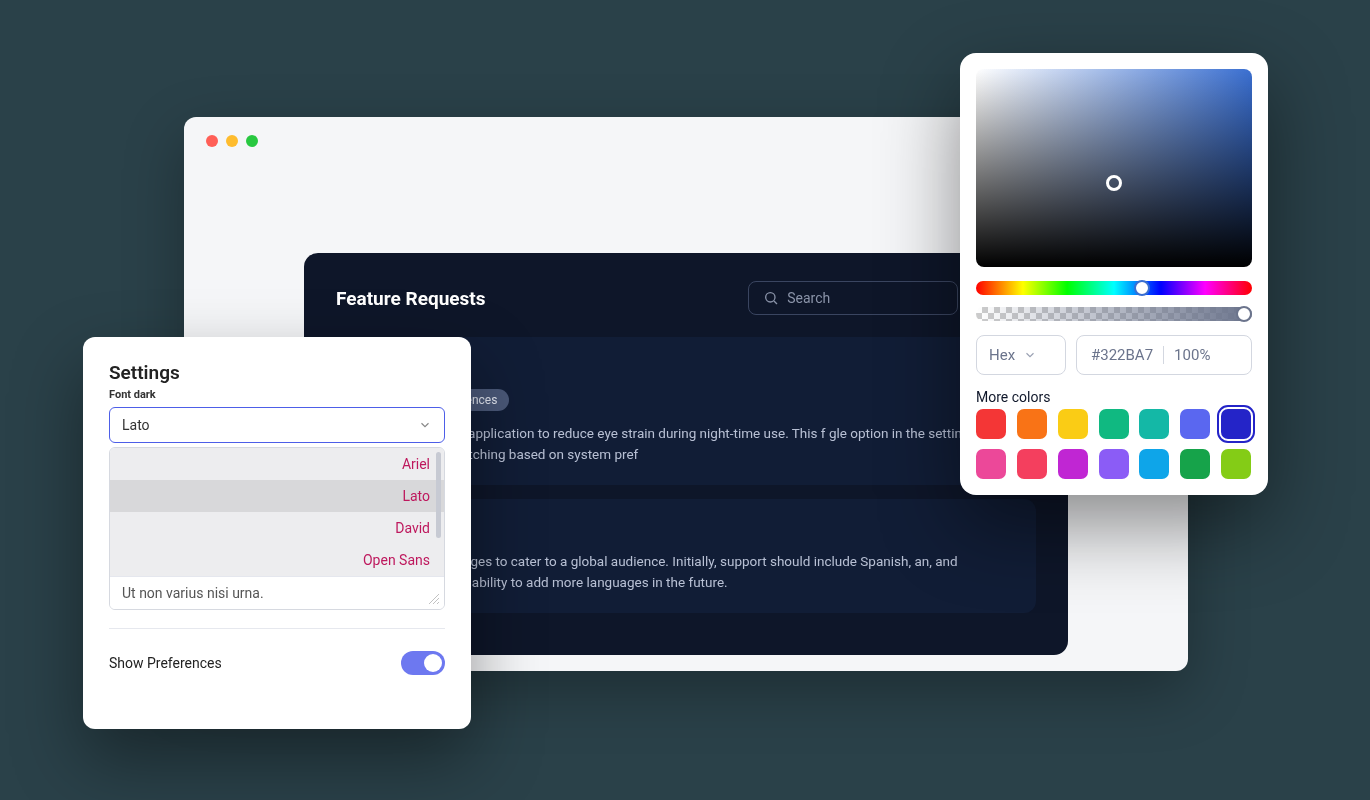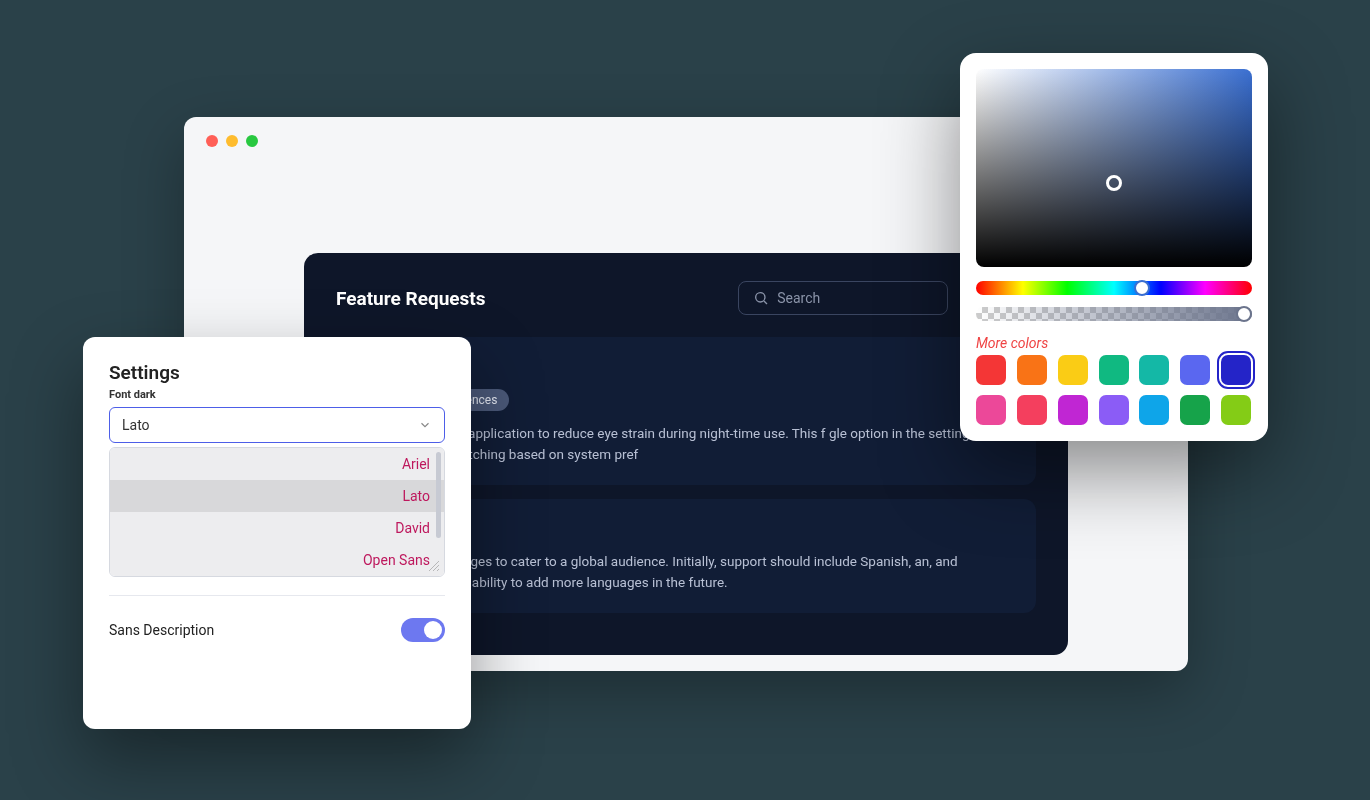--- a/index.html
+++ b/index.html
@@ -21,21 +21,21 @@
 
 .feature-panel {
   position: absolute;
   left: 304px; top: 253px;
   width: 764px;
   background: #0e1629;
   border-radius: 14px;
   padding: 28px 32px;
   color: #fff;
 }
-.fp-header { display: flex; align-items: center; gap: 24px; margin-bottom: 22px; }
+.fp-header { display: flex; align-items: center; gap: 14px; margin-bottom: 22px; }
 .fp-title { font-size: 19px; font-weight: 700; flex: 1; }
 .search-wrap {
   display: flex; align-items: center; gap: 8px;
   border: 1px solid #3a4560; border-radius: 8px;
   padding: 8px 14px; width: 210px; background: transparent; margin-left: 31px;
 }
 .search-wrap svg { flex-shrink: 0; }
 .search-input {
   background: transparent; border: none; color: #8a93a8;
   font-size: 14px; width: 100%; outline: none;
@@ -168,21 +168,21 @@
   border: 1.5px solid #d3d7e0; border-radius: 8px;
   padding: 10px 12px; display: flex; align-items: center; gap: 8px;
   font-size: 15px; color: #6b748c; width: 90px;
 }
 .hex-box {
   border: 1.5px solid #d3d7e0; border-radius: 8px;
   padding: 10px 14px; display: flex; align-items: center;
   font-size: 15px; color: #6b748c; flex: 1;
 }
 .hex-sep { width: 1px; height: 18px; background: #d3d7e0; margin: 0 10px; }
-.more-label { font-size: 14px; color: #ef4444; margin-top: 14px; margin-bottom: 4px; font-style: italic; }
+.more-label { font-size: 14px; color: #0f172a; margin-top: 14px; margin-bottom: 4px; }
 .sw-grid { display: grid; grid-template-columns: repeat(7, 1fr); gap: 10px; }
 .sw { width: 30px; height: 30px; border-radius: 7px; }
 .sw.sel { outline: 2.5px solid #2424c8; outline-offset: 2px; }
 </style>
 </head>
 <body>
 
 <div class="browser-window">
   <div class="dots">
     <div class="dot r"></div>
@@ -231,42 +231,56 @@
   </div>
 
   <div class="dropdown">
     <div class="dd-scroll">
       <div class="dd-option">Ariel</div>
       <div class="dd-option sel">Lato</div>
       <div class="dd-option">David</div>
       <div class="dd-option">Open Sans</div>
     </div>
     <div class="dd-scrollbar"></div>
+    <input class="dd-textarea" value="Ut non varius nisi urna." style="">
     <svg class="resize-handle" viewBox="0 0 12 12">
         <path d="M11 1 L1 11 M11 5 L5 11 M11 9 L9 11" stroke="#666" stroke-width="1"></path>
       </svg>
   </div>
 
   <div class="divider"></div>
 
   <div class="toggle-row">
-    <span class="toggle-label">Sans Description</span>
+    <span class="toggle-label">Show Preferences</span>
     <div class="toggle"></div>
   </div>
 </div>
 
 <div class="color-panel">
   <div class="color-field">
     <div class="color-cursor"></div>
   </div>
   <div class="hue-bar">
     <div class="hue-thumb"></div>
   </div>
   <div class="alpha-bar">
     <div class="alpha-thumb"></div>
+  </div>
+  <div class="color-inputs">
+    <div class="format-select">
+      <span>Hex</span>
+      <svg width="14" height="14" viewBox="0 0 24 24" fill="none" stroke="#9aa1b3" stroke-width="2">
+          <polyline points="6 9 12 15 18 9"></polyline>
+        </svg>
+    </div>
+    <div class="hex-box">
+      <span>#322BA7</span>
+      <span class="hex-sep"></span>
+      <span>100%</span>
+    </div>
   </div>
   <div class="more-label">More colors</div>
   <div class="sw-grid" id="swatch-grid">
       <div class="sw" style="background: rgb(244, 54, 54);"></div>
       <div class="sw" style="background: rgb(249, 115, 22);"></div>
       <div class="sw" style="background: rgb(250, 204, 21);"></div>
       <div class="sw" style="background: rgb(16, 185, 129);"></div>
       <div class="sw" style="background: rgb(20, 184, 166);"></div>
       <div class="sw" style="background: rgb(90, 103, 240);"></div>
       <div class="sw sel" style="background: rgb(36, 36, 200);"></div>

